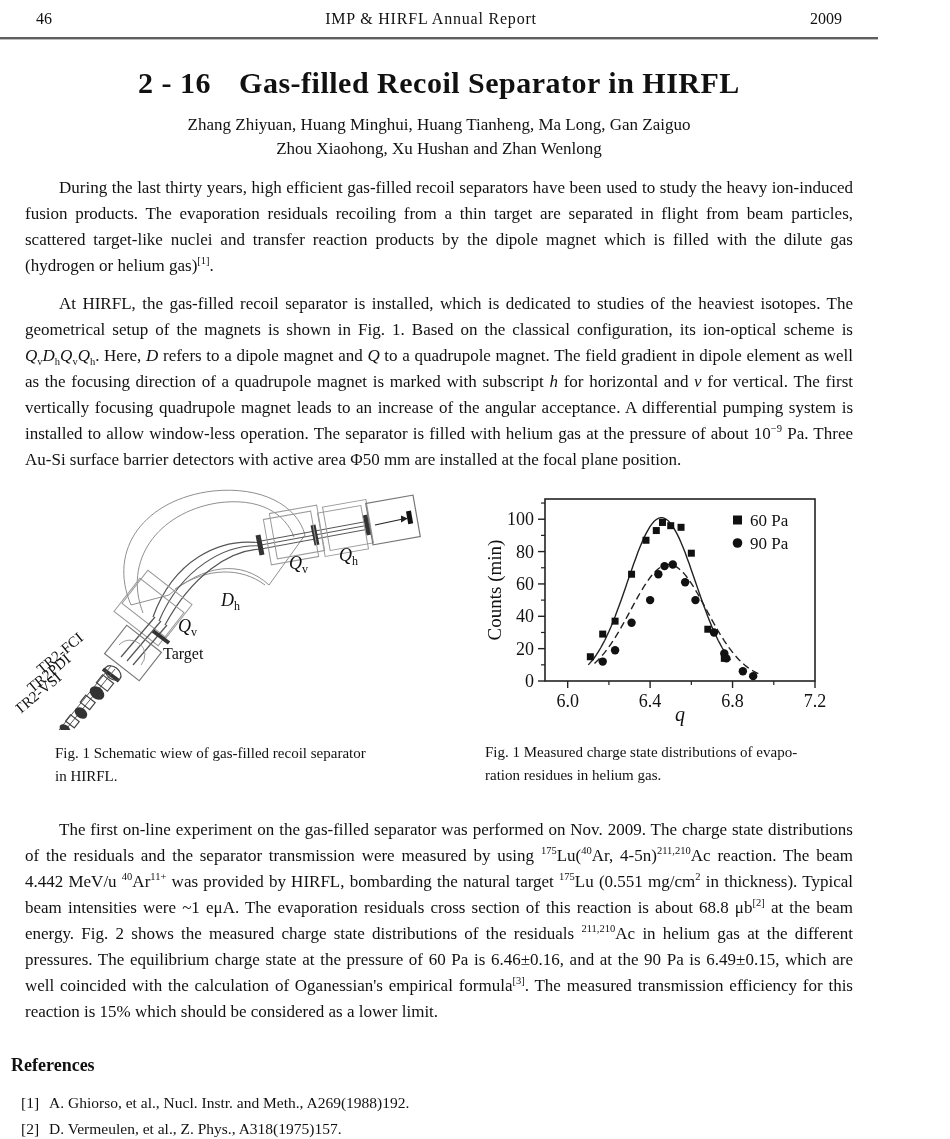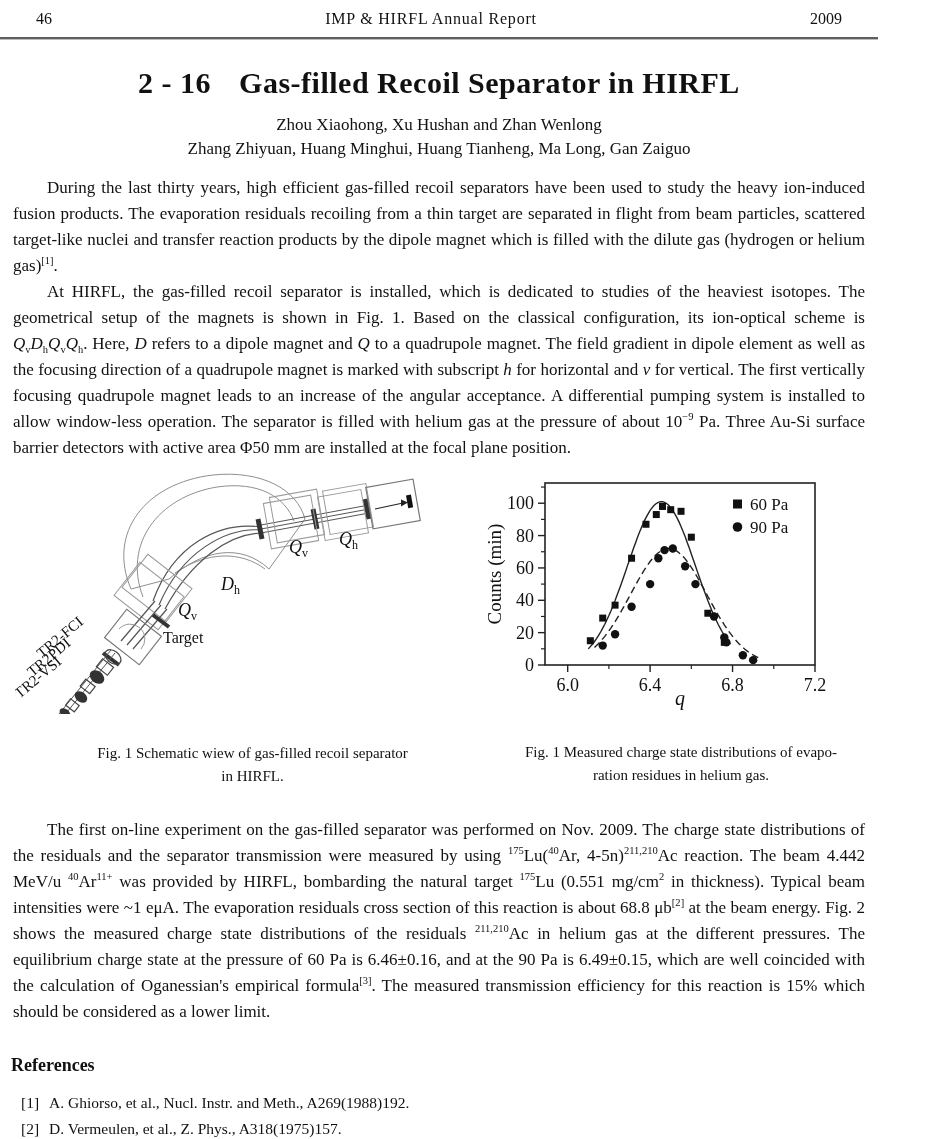--- a/index.html
+++ b/index.html
@@ -4,29 +4,29 @@
 <style>
   html,body{margin:0;padding:0;background:#fff;}
   .page{width:878px;height:1139px;background:#fff;color:#111;position:relative;overflow:hidden;
         font-family:"Liberation Serif", serif;}
   .pheader{display:flex;justify-content:space-between;align-items:baseline;padding:10px 36px 0 36px;font-size:16px;}
   .pheader .journal{letter-spacing:.8px;text-align:right;}
   .rule{height:2px;background:#5f5f5f;margin:9px 0 0 0;border-bottom:1px solid #bcbcbc;}
   h1.title{text-align:center;font-size:30px;font-weight:bold;margin:26px 0 0 0;letter-spacing:.5px;}
   h1.title .tgap{margin-left:28px;}
   .authors{text-align:center;font-size:17px;line-height:24px;margin-top:13px;}
-  .bodytext{font-size:17px;line-height:26px;text-align:justify;margin:0;padding:0 13px;text-indent:34px;}
+  .bodytext{font-size:17px;line-height:26px;text-align:justify;margin:12px;padding:0 13px;text-indent:34px;}
   .bodytext.first{margin-top:14px;}
   sup{font-size:0.62em;line-height:0;vertical-align:super;}
   sub{font-size:0.62em;line-height:0;vertical-align:sub;}
   i{font-style:italic;}
   .figrow{display:flex;justify-content:space-between;margin-top:8px;padding:0 15px;}
   .figcell1{width:500px;}
   .figcell2{width:400px;padding-top:4px;}
-  .caption{font-size:15px;line-height:23px;margin-top:24px;text-indent:0;text-align:center;}
+  .caption{font-size:15px;line-height:23px;margin-top:8px;text-indent:0;}
   .caption.c1{padding-left:40px;width:395px;}
   .caption.c2{width:392px;}
   svg text{font-family:"Liberation Serif", serif;}
   .figlbl{font-size:15px;fill:#111;}
   .maglbl{font-size:18px;fill:#111;font-style:italic;}
   .maglbl .sub{font-size:12px;font-style:normal;}
   .tgt{font-size:16px;fill:#111;}
   .refs-heading{font-size:18px;font-weight:bold;margin:30px 16px 0 0;padding:0 11px;}
   .ref-list{margin:14px 0 0 8px;padding:0 13px;list-style:none;font-size:15.5px;line-height:26px;}
   .ref-label{margin-right:10px;}
@@ -41,22 +41,22 @@
     <span class="journal">IMP &amp; HIRFL Annual Report</span>
     <span>2009</span>
   </div>
   <div class="rule"></div>
 
   <h1 class="title">
     <span>2 - 16</span><span class="tgap">Gas-filled Recoil Separator in HIRFL</span>
   </h1>
 
   <div class="authors">
+    <div>Zhang Zhiyuan, Huang Minghui, Huang Tianheng, Ma Long, Gan Zaiguo</div>
     <div>Zhou Xiaohong, Xu Hushan and Zhan Wenlong</div>
-    <div>Zhang Zhiyuan, Huang Minghui, Huang Tianheng, Ma Long, Gan Zaiguo</div>
   </div>
 
   <p class="bodytext first"><span>During the last thirty years, high efficient gas-filled recoil separators have been used to study the heavy ion-induced fusion products. The evaporation residuals recoiling from a thin target are separated in flight from beam particles, scattered target-like nuclei and transfer reaction products by the dipole magnet which is filled with the dilute gas (hydrogen or helium gas)</span><sup>[1]</sup><span>.</span></p>
   <p class="bodytext"><span>At HIRFL, the gas-filled recoil separator is installed, which is dedicated to studies of the heaviest isotopes. The geometrical setup of the magnets is shown in Fig. 1. Based on the classical configuration, its ion-optical scheme is </span><i>Q</i><sub>v</sub><i>D</i><sub>h</sub><i>Q</i><sub>v</sub><i>Q</i><sub>h</sub><span>. Here, </span><i>D</i><span> refers to a dipole magnet and </span><i>Q</i><span> to a quadrupole magnet. The field gradient in dipole element as well as the focusing direction of a quadrupole magnet is marked with subscript </span><i>h</i><span> for horizontal and </span><i>v</i><span> for vertical. The first vertically focusing quadrupole magnet leads to an increase of the angular acceptance. A differential pumping system is installed to allow window-less operation. The separator is filled with helium gas at the pressure of about 10</span><sup>−9</sup><span> Pa. Three Au-Si surface barrier detectors with active area Φ50 mm are installed at the focal plane position.</span></p>
 
   <div class="figrow">
 
     <div class="figcell1">
       <svg viewBox="0 0 470 245" width="470" height="245">
 

